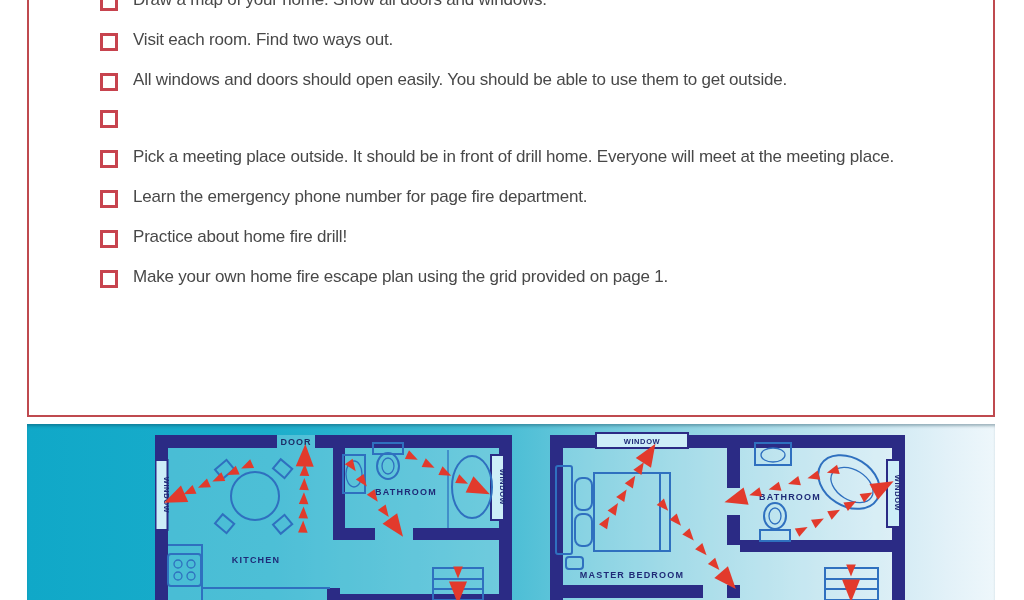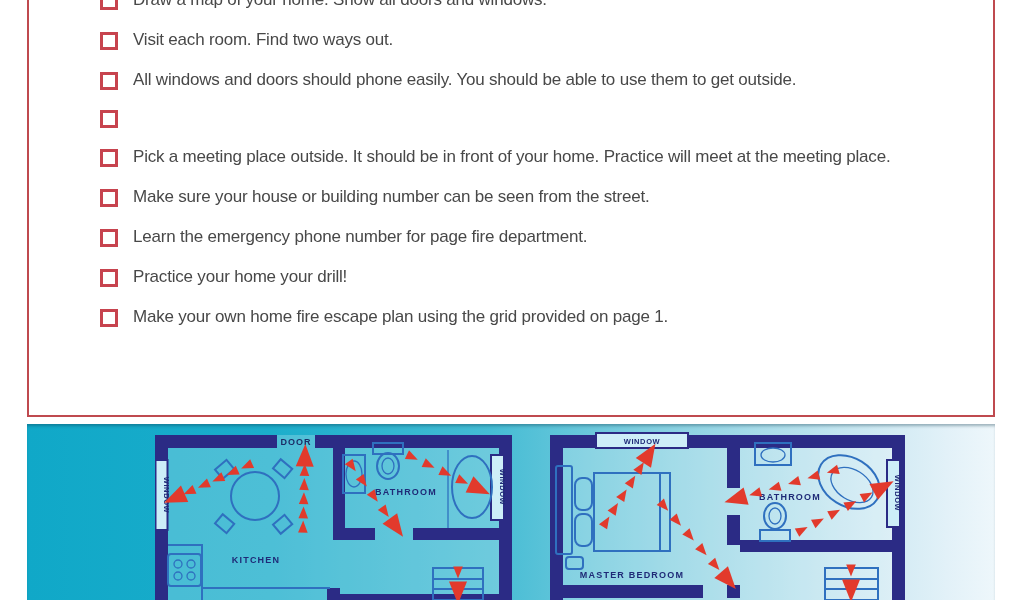--- a/index.html
+++ b/index.html
@@ -7,21 +7,21 @@
     width:1024px;height:600px;position:relative;overflow:hidden;
     background:#ffffff;
     font-family:"Liberation Sans", sans-serif;
   }
   
   .red-box{
     position:absolute;left:27px;top:-20px;width:968px;height:437px;
     box-sizing:border-box;border:2px solid #bf4a4f;background:#ffffff;
   }
   .rows{padding:6px 0 0 71px;}
-  .row{display:flex;align-items:center;margin-bottom:17px;}
+  .row{display:flex;align-items:flex-end;margin-bottom:17px;}
   .cb{
     flex:0 0 auto;width:12px;height:12px;margin-top:2px;
     border:3px solid #c7434e;background:#ffffff;
   }
   .txt{
     margin-left:15px;max-width:785px;
     font-size:17px;line-height:23px;color:#484848;letter-spacing:-0.2px;
   }
   
   .band{
@@ -52,40 +52,36 @@
     <div class="row">
       <span class="cb"></span>
       <span class="txt">Draw a map of your home. Show all doors and windows.</span>
     </div>
     <div class="row">
       <span class="cb"></span>
       <span class="txt">Visit each room. Find two ways out.</span>
     </div>
     <div class="row">
       <span class="cb"></span>
-      <span class="txt">All windows and doors should phone easily. You should be able to use them to get outside.</span>
-    </div>
-    <div class="row">
-      <span class="cb"></span>
-    </div>
-    <div class="row">
-      <span class="cb"></span>
-      <span class="txt">Pick a meeting place outside. It should be in front of your home. Practice will meet at the meeting place.</span>
-    </div>
-    <div class="row">
-      <span class="cb"></span>
-      <span class="txt">Make sure your house or building number can be seen from the street.</span>
+      <span class="txt">All windows and doors should open easily. You should be able to use them to get outside.</span>
+    </div>
+    <div class="row">
+      <span class="cb"></span>
+    </div>
+    <div class="row">
+      <span class="cb"></span>
+      <span class="txt">Pick a meeting place outside. It should be in front of drill home. Everyone will meet at the meeting place.</span>
     </div>
     <div class="row">
       <span class="cb"></span>
       <span class="txt">Learn the emergency phone number for page fire department.</span>
     </div>
     <div class="row">
       <span class="cb"></span>
-      <span class="txt">Practice your home your drill!</span>
+      <span class="txt">Practice about home fire drill!</span>
     </div>
     <div class="row">
       <span class="cb"></span>
       <span class="txt">Make your own home fire escape plan using the grid provided on page 1.</span>
     </div>
   </div>
 </div>
 
 <div class="band">
 

